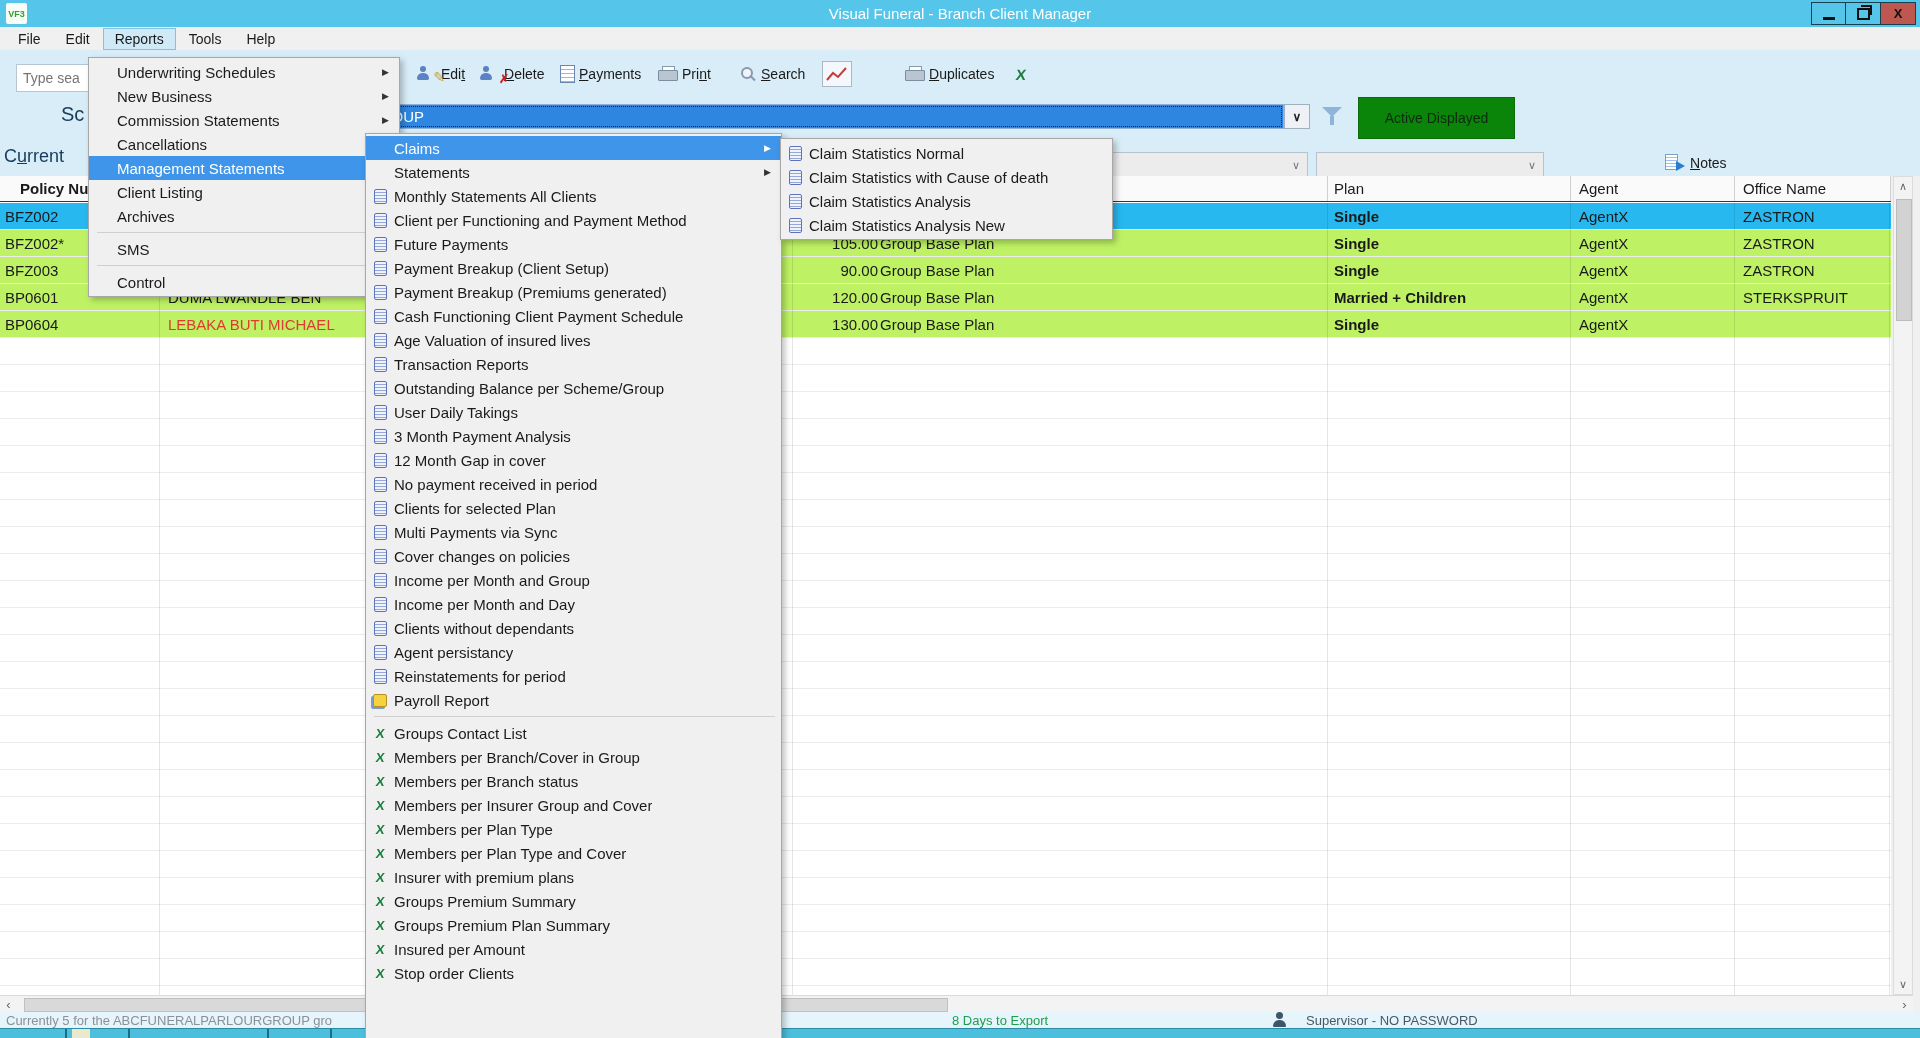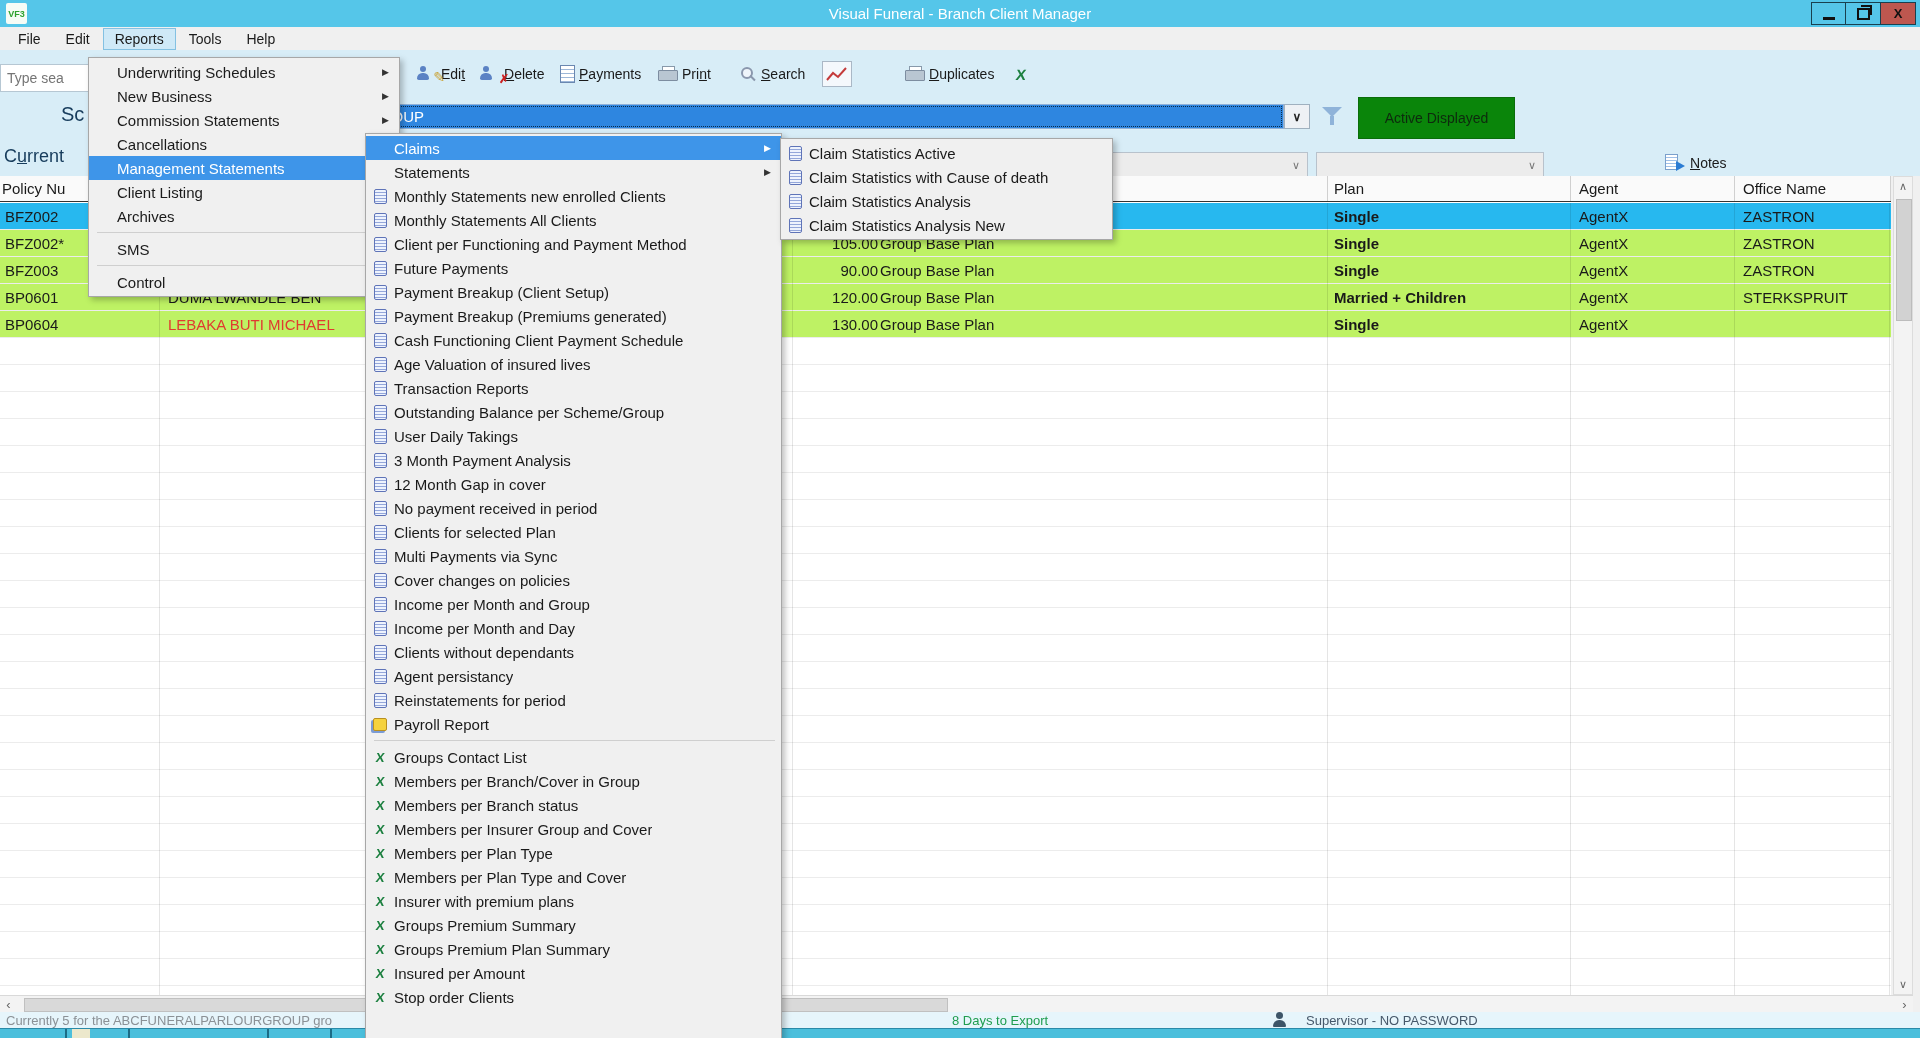--- a/index.html
+++ b/index.html
@@ -25,21 +25,21 @@
                      border:2px solid #111;border-bottom:none;border-left:none;}
 
   
   .menubar{left:0;top:27px;width:1920px;height:23px;background:#f0f0f0;display:flex;
            align-items:center;padding-left:6px;box-sizing:border-box;font-size:14px;}
   .mb{padding:2px 11px;margin-right:1px;border:1px solid transparent;}
   .mb.open{background:#cfe9f7;border:1px solid #84c1e2;}
 
   
   .topband{left:0;top:50px;width:1920px;height:126px;background:#d8edf7;}
-  .searchbox{left:0;top:64px;width:140px;height:28px;background:#fff;border:1px solid #b6c7d3;
+  .searchbox{left:16px;top:64px;width:140px;height:28px;background:#fff;border:1px solid #b6c7d3;
              font-size:14px;padding-left:6px;box-sizing:border-box;font-family:"Liberation Sans",sans-serif;}
   .tbtn{top:58px;height:32px;display:flex;align-items:center;gap:4px;font-size:14px;}
 
   .pers{position:relative;width:12px;height:15px;display:inline-block;}
   .pers::before{content:"";position:absolute;top:0;left:3px;width:6px;height:6px;border-radius:50%;background:#5b82c4;}
   .pers::after{content:"";position:absolute;bottom:1px;left:0;width:12px;height:7px;border-radius:6px 6px 2px 2px;background:#5b82c4;}
   .pcl{position:absolute;right:-8px;bottom:-3px;color:#c9a02f;font-size:14px;}
   .xmark{position:absolute;right:-9px;bottom:-4px;color:#cc2222;font-weight:800;font-size:12px;}
   .iwrap{position:relative;width:20px;height:16px;display:inline-block;}
   .doc{position:relative;width:13px;height:16px;background:#fff;border:1px solid #6a87b0;display:inline-block;
@@ -232,21 +232,21 @@
       <span class="arr">∨</span>
     </div>
   <div class="abs notesrow">
     <span class="noteico"></span>
     <span><span></span><u>N</u><span>otes</span></span>
   </div>
 
   <div class="abs grid">
     <div class="hlines"></div>
     <div class="ghead">
-      <div class="hc" style="width:160px;padding-left:2px;">Policy Nu</div>
+      <div class="hc" style="width:160px;padding-left:20px;font-weight:bold;">Policy Nu</div>
       <div class="hc" style="width:633px;"></div>
       <div class="hc" style="width:85px;"></div>
       <div class="hc" style="width:450px;"></div>
       <div class="hc" style="width:243px;padding-left:6px;">Plan</div>
       <div class="hc" style="width:164px;padding-left:8px;">Agent</div>
       <div class="hc" style="width:156px;padding-left:8px;">Office Name</div>
     </div>
     <div class="rows">
 
     <div class="grow sel">
@@ -399,25 +399,20 @@
         <span class="mi-lbl">Claims</span>
         <span class="mi-arrow on">▶</span>
       </div>
       <div class="mi">
         <span class="mi-ico"></span>
         <span class="mi-lbl">Statements</span>
         <span class="mi-arrow on">▶</span>
       </div>
       <div class="mi">
         <span class="mi-ico rep"></span>
-        <span class="mi-lbl">Monthly Statements new enrolled Clients</span>
-        <span class="mi-arrow">▶</span>
-      </div>
-      <div class="mi">
-        <span class="mi-ico rep"></span>
         <span class="mi-lbl">Monthly Statements All Clients</span>
         <span class="mi-arrow">▶</span>
       </div>
       <div class="mi">
         <span class="mi-ico rep"></span>
         <span class="mi-lbl">Client per Functioning and Payment Method</span>
         <span class="mi-arrow">▶</span>
       </div>
       <div class="mi">
         <span class="mi-ico rep"></span>
@@ -578,21 +573,21 @@
         <span class="mi-ico xls"></span>
         <span class="mi-lbl">Stop order Clients</span>
 
       </div>
     </div>
 
   <div class="menu m-claims">
 
   <div class="mi">
         <span class="mi-ico rep"></span>
-        <span class="mi-lbl">Claim Statistics Active</span>
+        <span class="mi-lbl">Claim Statistics Normal</span>
         <span class="mi-arrow">▶</span>
       </div>
       <div class="mi">
         <span class="mi-ico rep"></span>
         <span class="mi-lbl">Claim Statistics with Cause of death</span>
         <span class="mi-arrow">▶</span>
       </div>
       <div class="mi">
         <span class="mi-ico rep"></span>
         <span class="mi-lbl">Claim Statistics Analysis</span>

